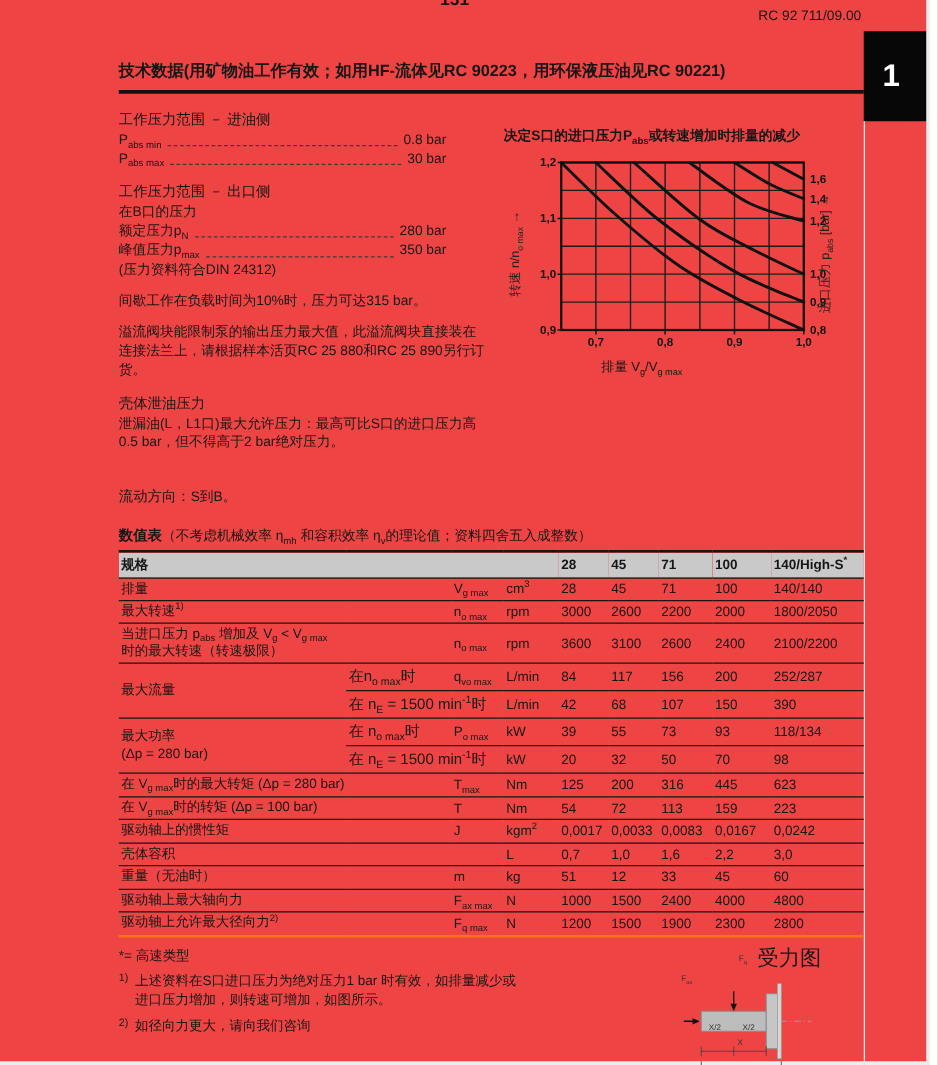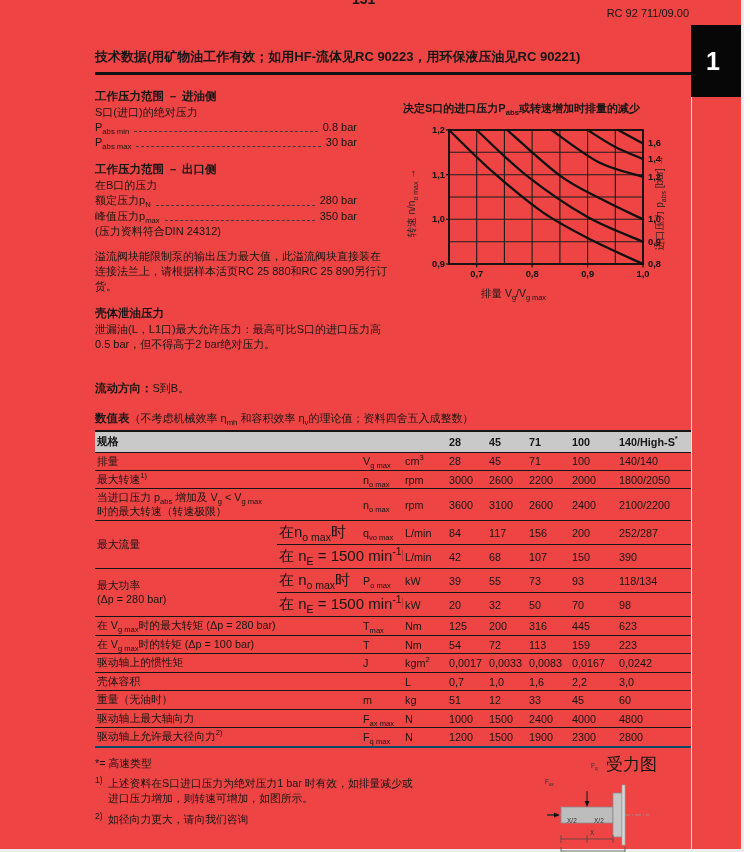--- a/index.html
+++ b/index.html
@@ -14,21 +14,21 @@
   font-size:25px;font-weight:bold;display:flex;align-items:center;padding-left:15px}
 .edge-r{position:absolute;right:0;top:0;bottom:0;width:3px;background:#ededed}
 .edge-b{position:absolute;left:0;right:0;bottom:0;height:3px;background:#ededed}
 .edge-line{position:absolute;right:52px;top:97px;bottom:0;width:1px;background:#e3e3e3}
 .content{position:absolute;left:95px;top:48px;width:596px}
 .title{font-size:13px;font-weight:bold}
 .rule{height:3px;background:#121212;margin-top:6px}
 .cols{display:flex;margin-top:14px}
 .col-left{width:296px;font-size:11px;line-height:1.38}
 .col-right{flex:1;margin-left:12px;position:relative}
-.h{font-weight:bold;font-size:11.5px}
+.h{font-weight:normal;font-size:11.5px}
 .mt{margin-top:12px}
 .leader-row{display:flex;align-items:baseline;width:262px}
 .leader{flex:1;border-bottom:1.5px dashed #3c3c3c;margin:0 5px;align-self:flex-end;margin-bottom:3px}
 .lv{white-space:nowrap}
 .para{margin-top:10px}
 .flow-line{margin-top:28px}
 
 .chart-title{font-size:11px;font-weight:bold;white-space:nowrap;margin-top:12px}
 .chart-wrap{position:relative;height:188px;margin-top:8px}
 .chart-wrap svg{position:absolute;left:18px;top:0}
@@ -39,22 +39,22 @@
 .xlabel{position:absolute;left:78px;top:163px;width:160px;text-align:left;font-size:10.5px}
 
 .tbl-cap{margin-top:14px;font-size:11px}
 .tbl-cap b{font-size:11.5px}
 table.spec{border-collapse:collapse;table-layout:fixed;width:596px;margin-top:4px;font-size:10.8px}
 table.spec th,table.spec td{text-align:left;padding:2px 2px;vertical-align:middle;overflow:hidden}
 table.spec thead th{background:#c9c9c9;border-top:2px solid #161616;border-bottom:1.5px solid #161616;
   font-weight:bold;padding:3px 2px}
 table.spec tbody td{border-top:1.4px solid #161616}
 table.spec tbody tr.r0 td{border-top:none}
-table.spec tbody tr.last td{border-bottom:2px solid #0c4a6e}
-td.cond{font-size:15px;white-space:nowrap}
+table.spec tbody tr.last td{border-bottom:2px solid #f97316}
+td.cond{font-size:12px;white-space:nowrap}
 td.lbl{line-height:1.25}
 
 .foot{display:flex;margin-top:6px;font-size:10.8px;line-height:1.35}
 .foot-text{flex:1}
 .star{margin-top:2px}
 .fn{display:flex;margin-top:6px}
 .fn-m{font-size:8.5px;position:relative;top:-1px;margin-right:3px;min-width:10px}
 .fd{width:112px;margin-right:34px;position:relative}
 .fd-title{text-align:right;margin-bottom:2px;font-size:17px}
 .fd-lab{position:absolute;font-size:6.5px;color:#333;white-space:nowrap}
@@ -73,21 +73,20 @@
   <div class="edge-b"></div>
   <div class="edge-line"></div>
 
   <div class="content">
     <div class="title">技术数据(用矿物油工作有效；如用HF-流体见RC 90223，用环保液压油见RC 90221)</div>
     <div class="rule"></div>
 
     <div class="cols">
       <div class="col-left">
         <div class="h">工作压力范围 － 进油侧</div>
-        <div>S口(进口)的绝对压力</div>
         <div class="leader-row">
           <span>P<sub>abs min</sub></span>
           <span class="leader"></span>
           <span class="lv">0.8 bar</span>
         </div>
         <div class="leader-row">
           <span>P<sub>abs max</sub></span>
           <span class="leader"></span>
           <span class="lv">30 bar</span>
         </div>
@@ -99,20 +98,21 @@
           <span class="leader"></span>
           <span class="lv">280 bar</span>
         </div>
         <div class="leader-row">
           <span>峰值压力p<sub>max</sub></span>
           <span class="leader"></span>
           <span class="lv">350 bar</span>
         </div>
         <div>(压力资料符合DIN 24312)</div>
 
+        <div class="para">间歇工作在负载时间为10%时，压力可达315 bar。</div>
         <div class="para">溢流阀块能限制泵的输出压力最大值，此溢流阀块直接装在连接法兰上，请根据样本活页RC 25 880和RC 25 890另行订货。</div>
 
         <div class="h mt">壳体泄油压力</div>
         <div>泄漏油(L，L1口)最大允许压力：最高可比S口的进口压力高0.5 bar，但不得高于2 bar绝对压力。</div>
 
         <div class="flow-line">
           <span class="h">流动方向：</span><span>S到B。</span>
         </div>
       </div>
 

